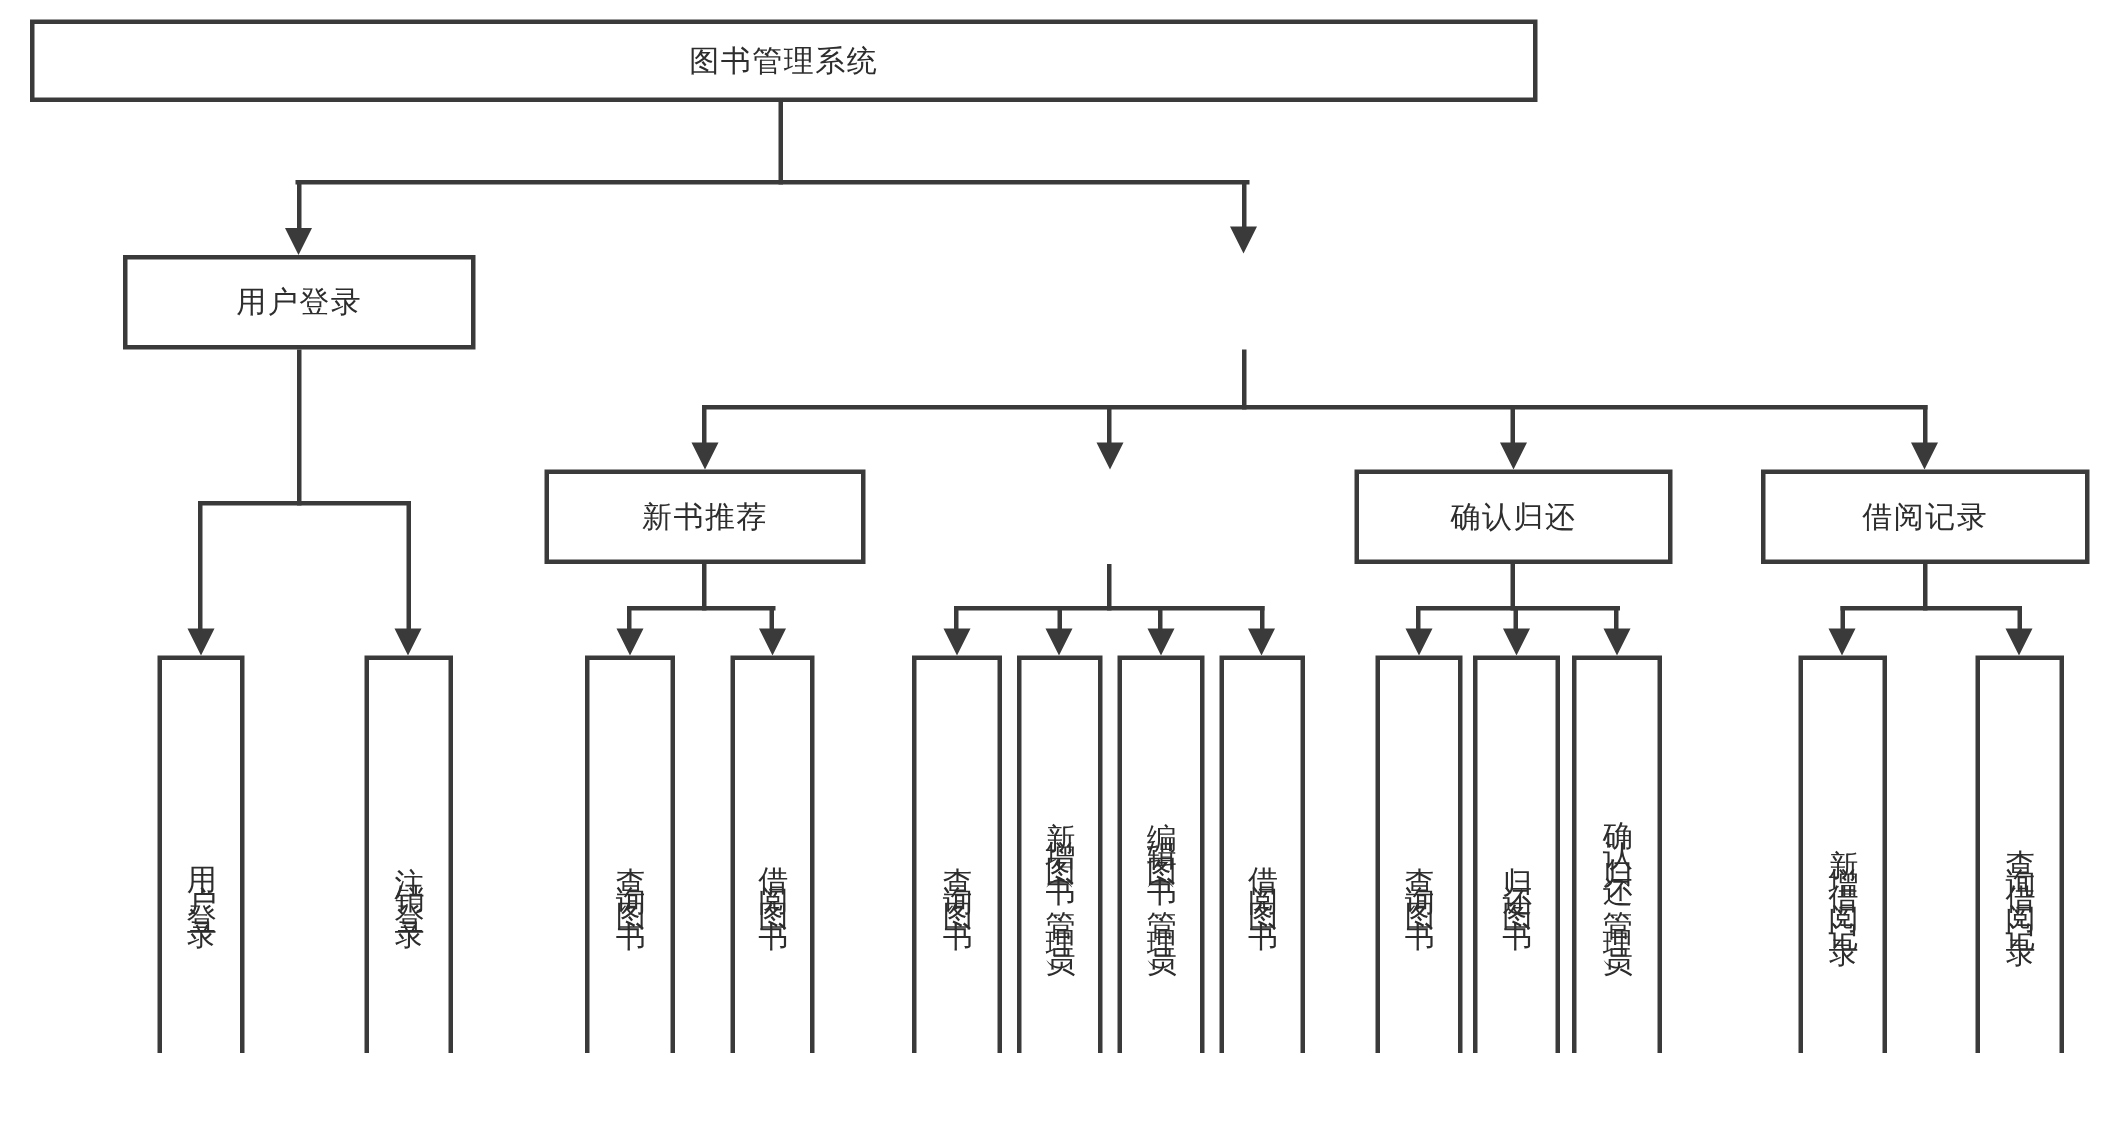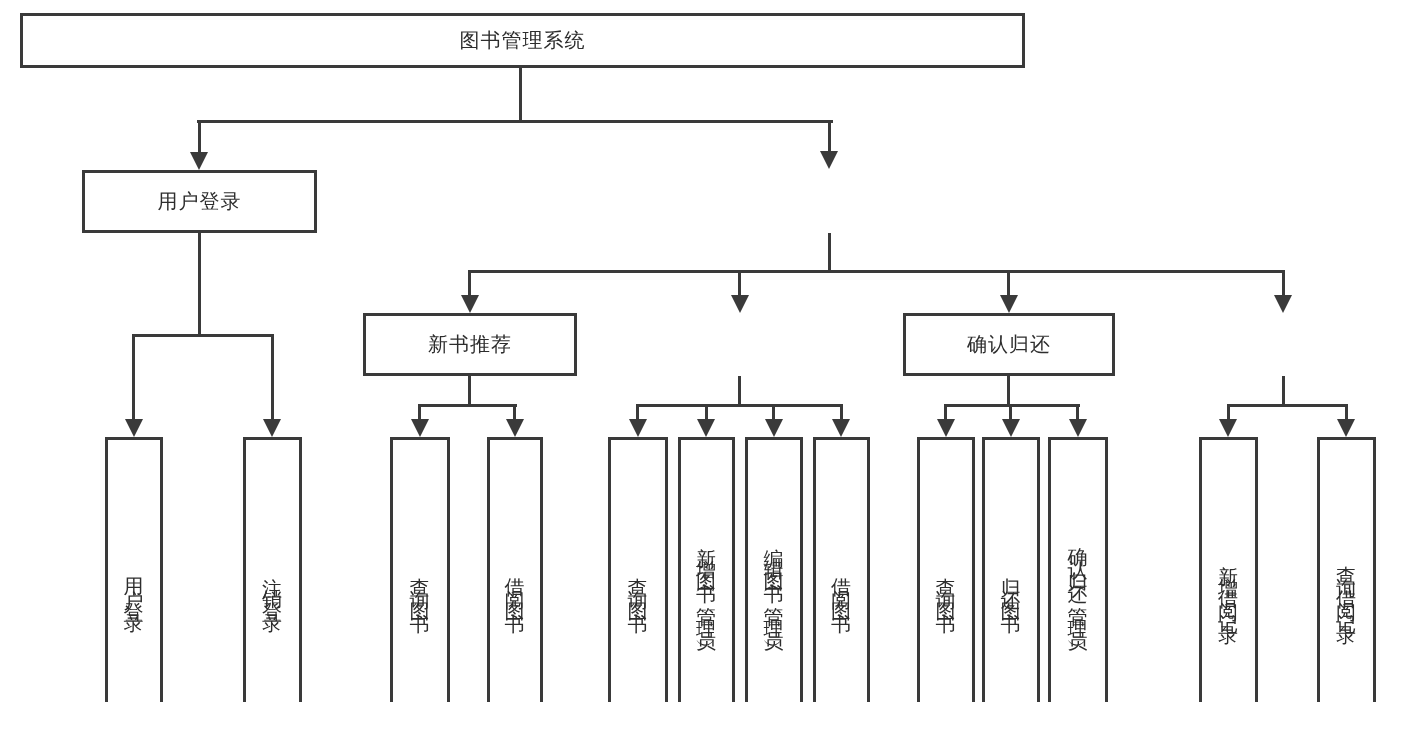--- a/index.html
+++ b/index.html
@@ -70,20 +70,23 @@
   <div class="vline" style="left:1007px;top:270px;height:27px;"></div>
   <div class="arrow" style="left:1000px;top:295px;"></div>
   <div class="vline" style="left:1282px;top:270px;height:27px;"></div>
   <div class="arrow" style="left:1274px;top:295px;"></div>
 
   <div class="node" style="left:363px;top:313px;width:214px;height:63px;">
     <span>新书推荐</span>
   </div>
   <div class="node" style="left:903px;top:313px;width:212px;height:63px;">
     <span>确认归还</span>
+  </div>
+  <div class="node" style="left:1174px;top:313px;width:219px;height:63px;">
+    <span>借阅记录</span>
   </div>
 
   <div class="vline" style="left:468px;top:376px;height:31px;"></div>
   <div class="hline" style="left:418px;top:404px;width:99px;"></div>
   <div class="vline" style="left:418px;top:404px;height:17px;"></div>
   <div class="arrow" style="left:411px;top:419px;"></div>
   <div class="vline" style="left:513px;top:404px;height:17px;"></div>
   <div class="arrow" style="left:506px;top:419px;"></div>
 
   <div class="vline" style="left:738px;top:376px;height:31px;"></div>

